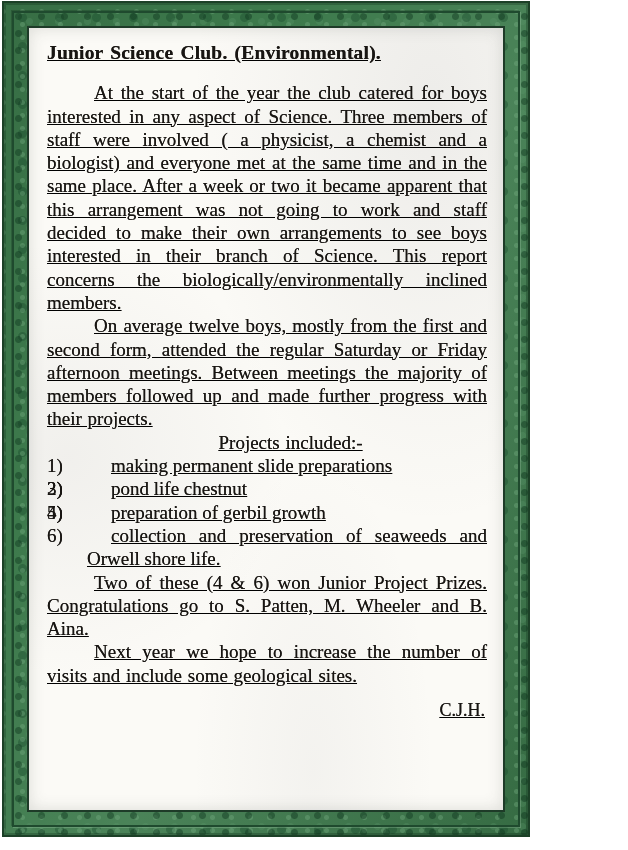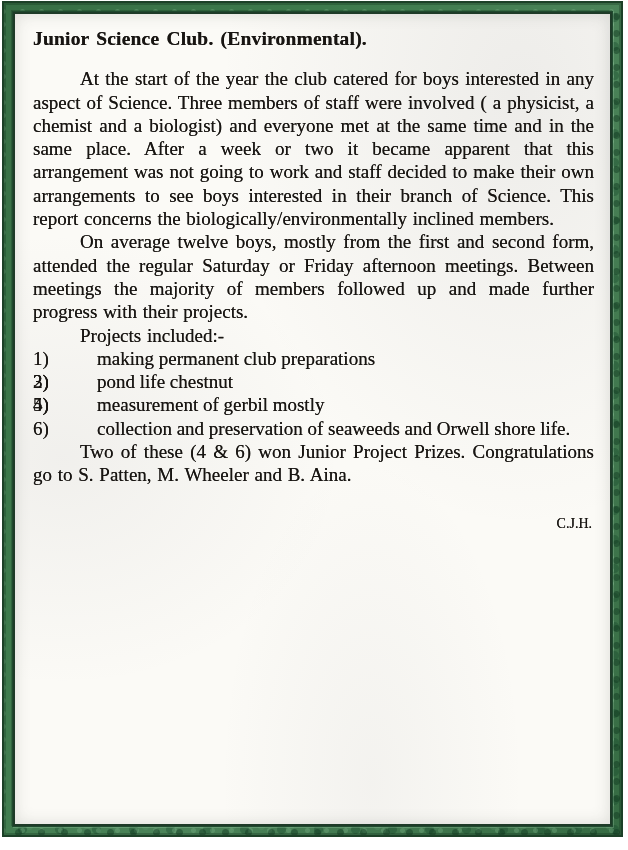--- a/index.html
+++ b/index.html
@@ -10,34 +10,35 @@
     background: #ffffff;
     overflow: hidden;
     font-family: "Liberation Serif", "DejaVu Serif", serif;
   }
 
   
   .frame {
     position: absolute;
     left: 2px;
     top: 1px;
-    width: 621px;
+    width: 528px;
     height: 836px;
-    padding: 9px;
+    padding: 23px;
     border: 2px solid var(--frame-edge, #1c4027);
     background-color: var(--frame-green, #3d7a4c);
     background-image:
       radial-gradient(circle, rgba(14,54,30,.45) 0 3px, transparent 4px),
       radial-gradient(circle, rgba(118,174,130,.38) 0 2px, transparent 3px),
       radial-gradient(circle, rgba(22,72,42,.38) 0 4px, transparent 5px),
       radial-gradient(circle, rgba(92,152,108,.28) 0 3px, transparent 4px),
       linear-gradient(118deg, rgba(0,0,0,.10), transparent 30%, rgba(255,255,255,.07) 58%, rgba(0,0,0,.12));
     background-size: 23px 17px, 19px 13px, 37px 29px, 29px 23px, 100% 100%;
     background-position: 3px 5px, 9px 2px, 0 0, 11px 7px, 0 0;
     box-shadow: inset 0 0 0 2px rgba(12,40,22,.28);
+    text-decoration: underline;
   }
 
   
   .frame::before {
     content: "";
     position: absolute;
     inset: 8px;
     border: 2px solid var(--frame-groove, #1f4a2e);
     box-shadow: 1px 1px 0 rgba(205,235,210,.22), -1px -1px 0 rgba(8,30,16,.25);
     pointer-events: none;
@@ -69,78 +70,79 @@
     margin-bottom: 17px;
     word-spacing: 2px;
   }
 
   p.body-par {
     text-align: justify;
     text-indent: 47px;
     word-spacing: 1px;
   }
 
-  p.no-justify { text-align: left; }
+  p.no-justify { text-align: center; }
 
   
   .project-row {
     position: relative;
     padding-left: 40px;
     text-indent: 24px;
     text-align: justify;
   }
   .project-num {
     position: absolute;
     left: 0;
     top: 0;
     text-indent: 0;
   }
 
   .signature {
     text-align: right;
-    margin-top: 25px;
+    margin-top: 12px;
     padding-right: 2px;
-    font-size: 14px;
+    font-size: 18px;
   }
 </style>
 </head>
 <body>
 
 <div class="frame">
   <div class="page">
 
     <div class="title">Junior Science Club. (Environmental).</div>
 
     <p class="body-par">At the start of the year the club catered for boys interested in any aspect of Science. Three members of staff were involved ( a physicist, a chemist and a biologist) and everyone met at the same time and in the same place. After a week or two it became apparent that this arrangement was not going to work and staff decided to make their own arrangements to see boys interested in their branch of Science. This report concerns the biologically/environmentally inclined members.</p>
 
     <p class="body-par">On average twelve boys, mostly from the first and second form, attended the regular Saturday or Friday afternoon meetings. Between meetings the majority of members followed up and made further progress with their projects.</p>
 
     <p class="body-par no-justify">Projects included:-</p>
 
     <div>
       <div class="project-row">
-        <span class="project-num">1)</span><span>making permanent club preparations</span>
+        <span class="project-num">1)</span><span>making permanent slide preparations</span>
       </div>
       <div class="project-row">
         <span class="project-num">2)</span>
       </div>
       <div class="project-row">
         <span class="project-num">3)</span><span>pond life chestnut</span>
       </div>
       <div class="project-row">
         <span class="project-num">4)</span>
       </div>
       <div class="project-row">
-        <span class="project-num">5)</span><span>measurement of gerbil mostly</span>
+        <span class="project-num">5)</span><span>preparation of gerbil growth</span>
       </div>
       <div class="project-row">
         <span class="project-num">6)</span><span>collection and preservation of seaweeds and Orwell shore life.</span>
       </div>
     </div>
 
     <p class="body-par">Two of these (4 &amp; 6) won Junior Project Prizes. Congratulations go to S. Patten, M. Wheeler and B. Aina.</p>
 
 
+    <p class="body-par">Next year we hope to increase the number of visits and include some geological sites.</p>
 
     <div class="signature">C.J.H.</div>
 
   </div>
 </div>
 
 </body></html>

